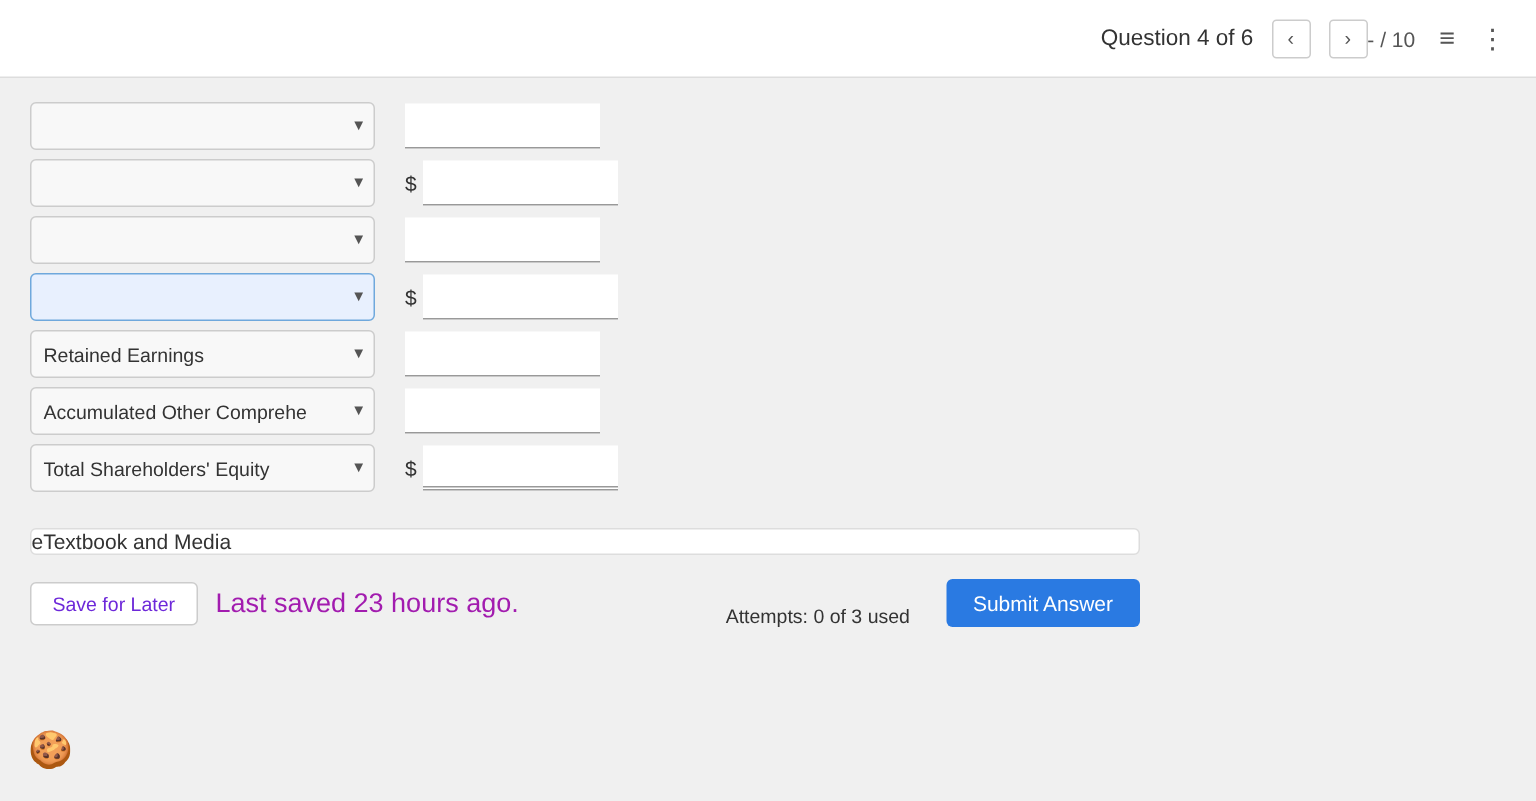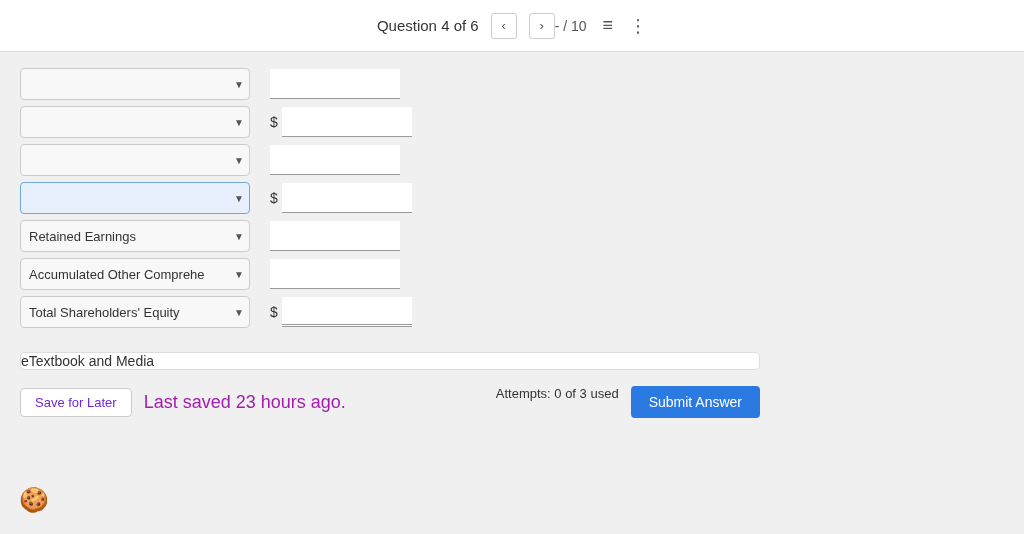--- a/index.html
+++ b/index.html
@@ -7,21 +7,21 @@
       font-family: Arial, sans-serif;
       font-size: 14px;
       background: #f0f0f0;
       color: #333;
     }
 
     
     .header {
       display: flex;
       align-items: center;
-      justify-content: center;
+      justify-content: flex-end;
       background: #fff;
       border-bottom: 1px solid #ddd;
       padding: 0 20px;
       height: 52px;
       position: fixed;
       top: 0;
       left: 0;
       right: 0;
       z-index: 100;
     }
@@ -182,22 +182,22 @@
       cursor: pointer;
       color: #6d28d9;
     }
     .last-saved {
       font-size: 18px;
       color: #a21caf;
       text-align: center;
     }
     .right-actions {
       display: flex;
-      align-items: flex-start;
-      gap: 12px;
+      align-items: flex-end;
+      gap: 24px;
     }
     .attempts-text {
       font-size: 13px;
       color: #333;
       font-weight: 500;
     }
     .submit-btn {
       background: #2a7ae2;
       color: #fff;
       border: none;

